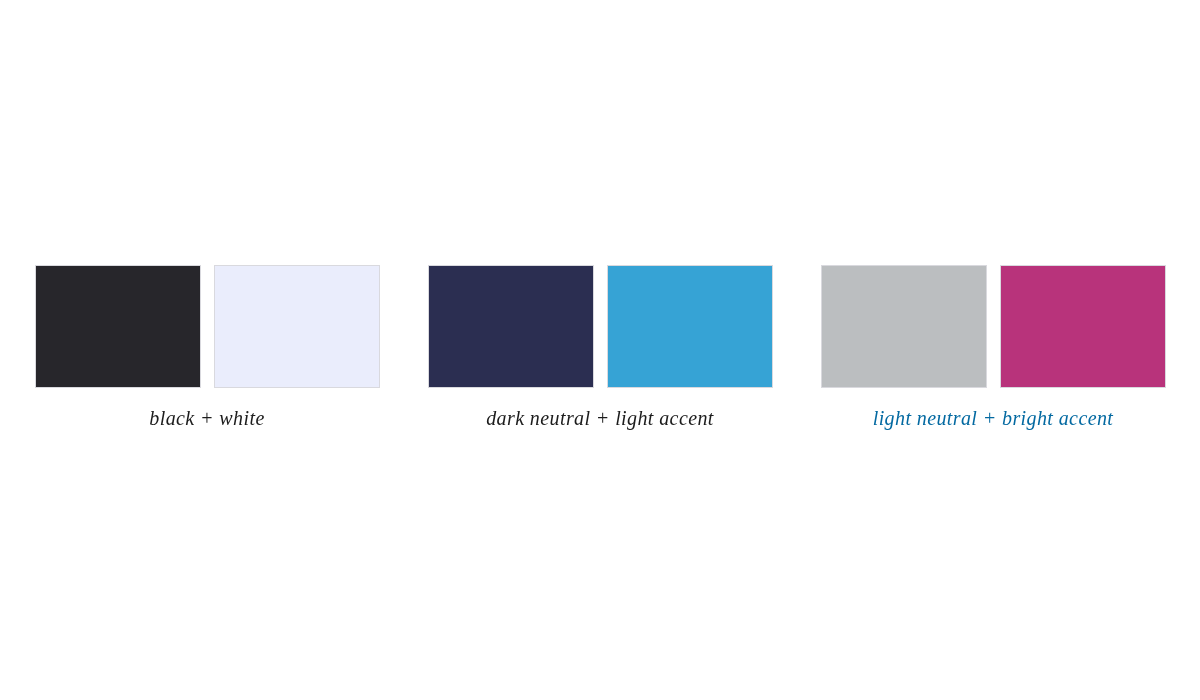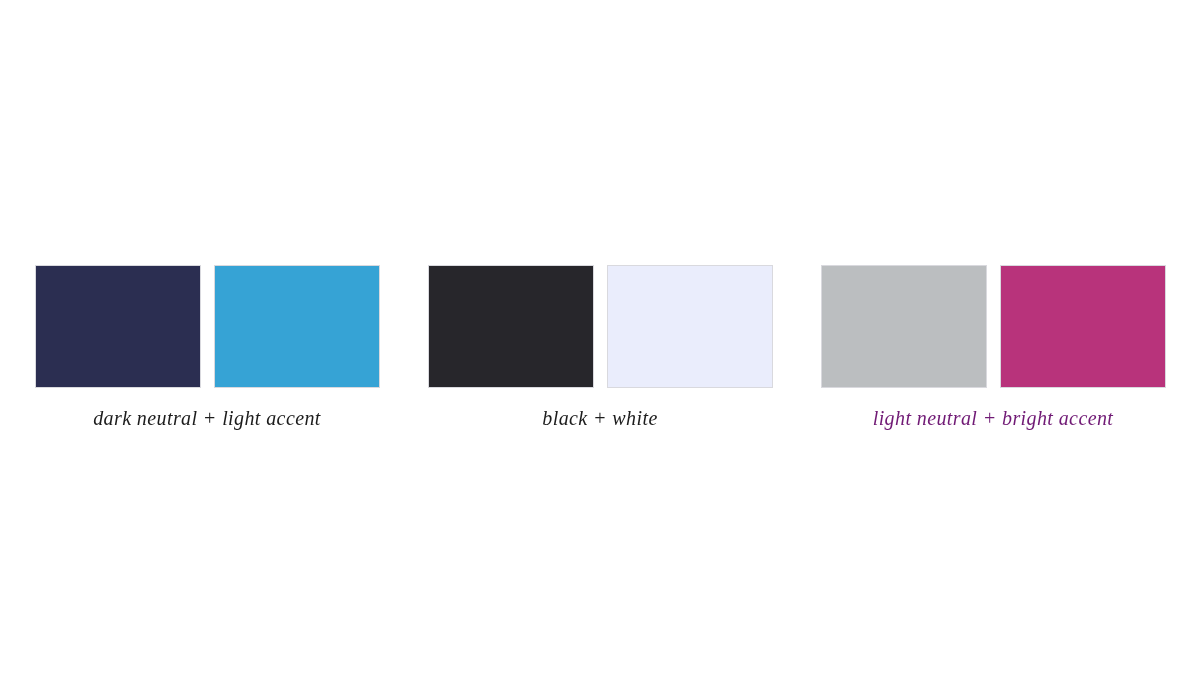--- a/index.html
+++ b/index.html
@@ -71,36 +71,36 @@
 </style>
 </head>
 <body style="background-color: rgb(255, 255, 255);">
 
 <div id="figure" style="background-color: rgb(255, 255, 255);">
 
   <div class="groups-row">
 
     <div class="swatch-group">
       <div class="swatch-pair">
+        <div class="swatch" style="background-color: rgb(39, 38, 43); border-color: rgb(217, 217, 222);"></div>
+        <div class="swatch" style="background-color: rgb(234, 237, 252); border-color: rgb(217, 217, 222);"></div>
+      </div>
+      <div class="group-caption" style="color: rgb(28, 28, 28);">black + white</div>
+    </div>
+
+    <div class="swatch-group">
+      <div class="swatch-pair">
         <div class="swatch" style="background-color: rgb(43, 46, 81); border-color: rgb(217, 217, 222);"></div>
         <div class="swatch" style="background-color: rgb(54, 163, 213); border-color: rgb(217, 217, 222);"></div>
       </div>
       <div class="group-caption" style="color: rgb(28, 28, 28);">dark neutral + light accent</div>
     </div>
 
     <div class="swatch-group">
       <div class="swatch-pair">
-        <div class="swatch" style="background-color: rgb(39, 38, 43); border-color: rgb(217, 217, 222);"></div>
-        <div class="swatch" style="background-color: rgb(234, 237, 252); border-color: rgb(217, 217, 222);"></div>
-      </div>
-      <div class="group-caption" style="color: rgb(28, 28, 28);">black + white</div>
-    </div>
-
-    <div class="swatch-group">
-      <div class="swatch-pair">
         <div class="swatch" style="background-color: rgb(187, 190, 192); border-color: rgb(217, 217, 222);"></div>
         <div class="swatch" style="background-color: rgb(184, 51, 123); border-color: rgb(217, 217, 222);"></div>
       </div>
-      <div class="group-caption" style="color: #701a75;">light neutral + bright accent</div>
+      <div class="group-caption" style="color: #0369a1;">light neutral + bright accent</div>
     </div>
 
   </div>
 </div>
 
 </body></html>

